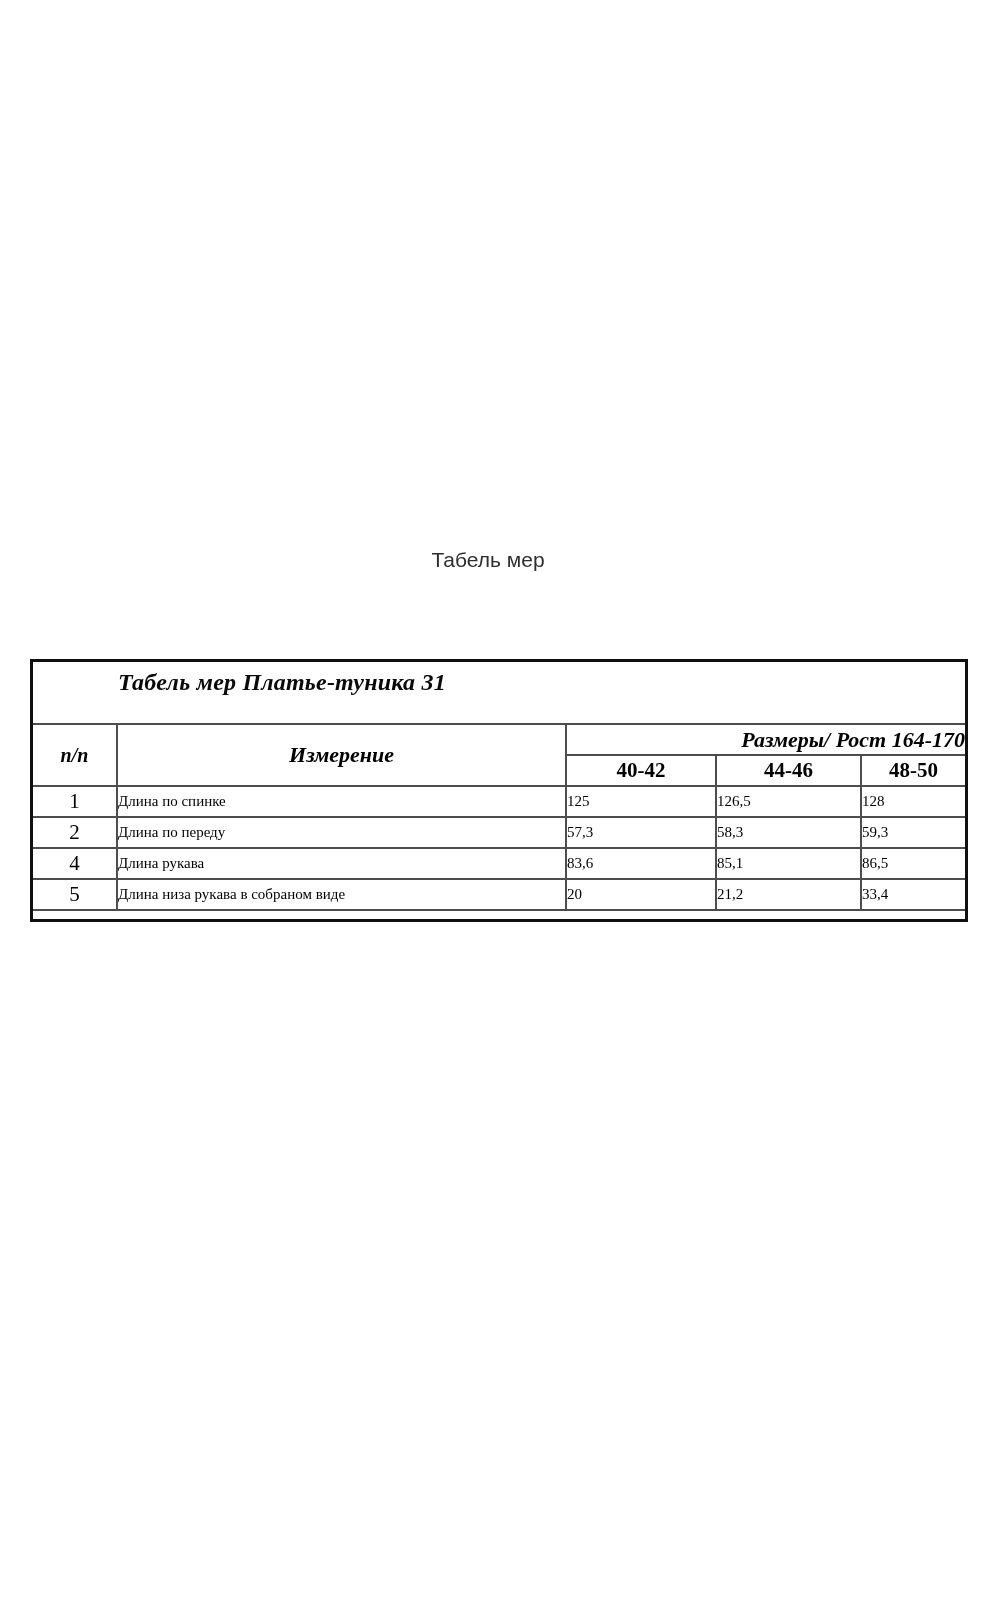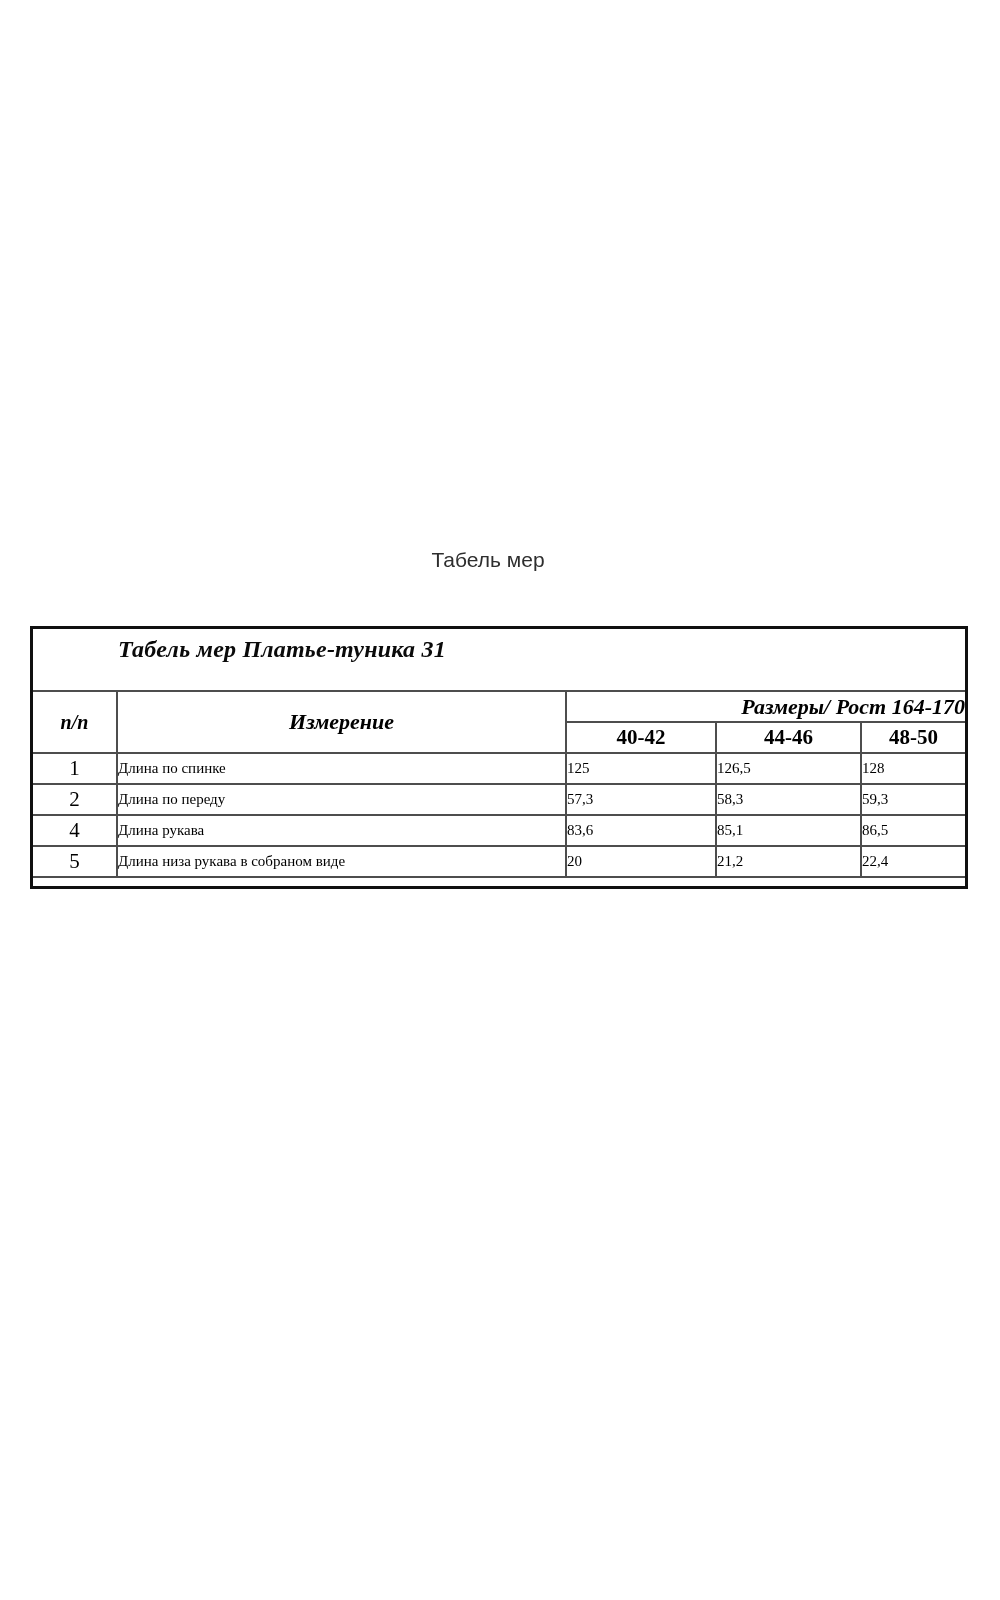--- a/index.html
+++ b/index.html
@@ -23,21 +23,21 @@
     text-align: center;
     font-family: "Liberation Sans", sans-serif;
     font-size: 21px;
     font-weight: 400;
     color: #2e2e2e;
   }
 
   .size-table-box {
     position: absolute;
     left: 30px;
-    top: 626px;
+    top: 659px;
     width: 938px;
     box-sizing: border-box;
     border: 3px solid #101010;
     background: #ffffff;
     padding-bottom: 8px;
   }
 
   .table-title {
     box-sizing: border-box;
     height: 61px;
@@ -162,17 +162,17 @@
         <td class="cell-measure">Длина рукава</td>
         <td class="cell-val">83,6</td>
         <td class="cell-val">85,1</td>
         <td class="cell-val">86,5</td>
       </tr>
       <tr>
         <td class="cell-num">5</td>
         <td class="cell-measure">Длина низа рукава в собраном виде</td>
         <td class="cell-val">20</td>
         <td class="cell-val">21,2</td>
-        <td class="cell-val">22,4</td>
+        <td class="cell-val">33,4</td>
       </tr>
     </tbody>
   </table>
 </div>
 
 </body></html>

